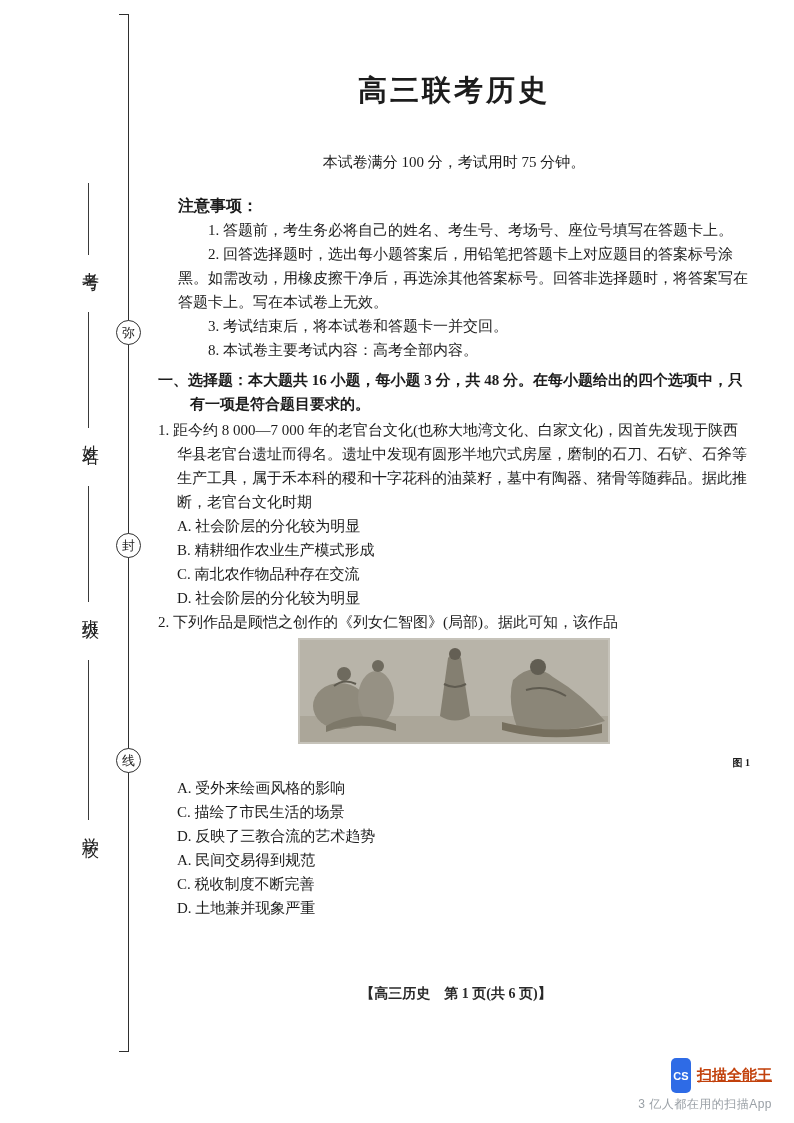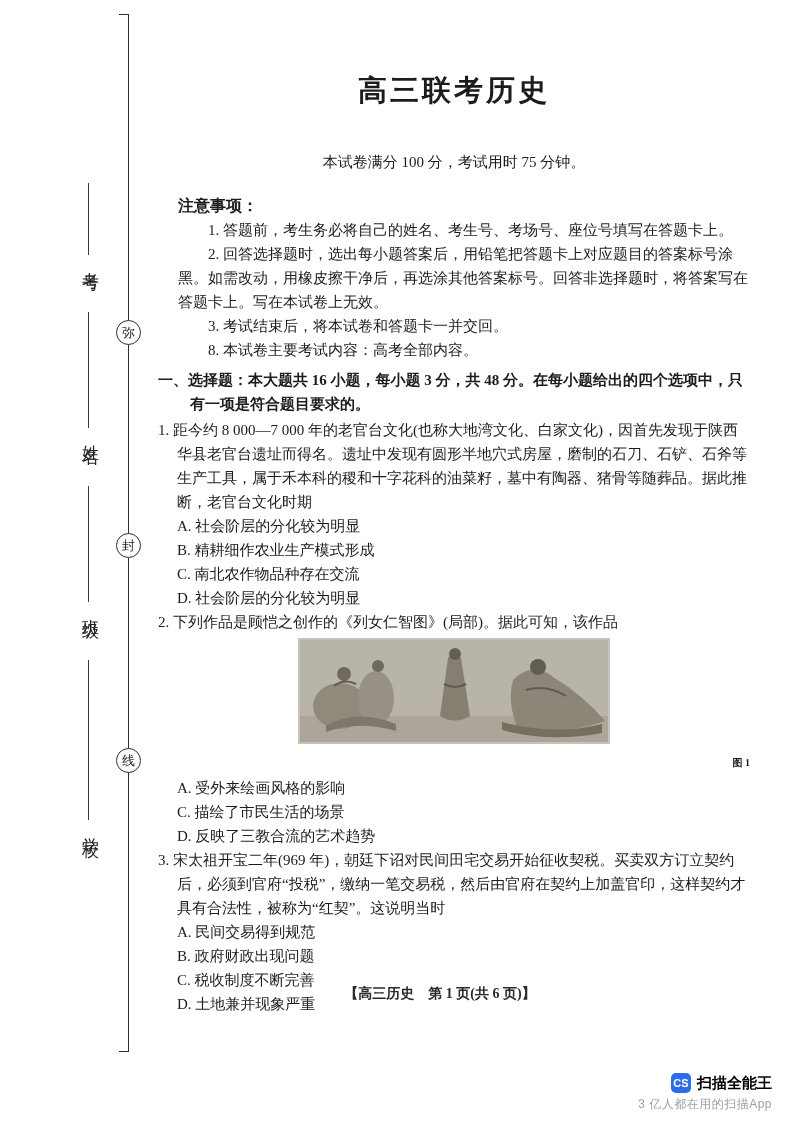--- a/index.html
+++ b/index.html
@@ -30,30 +30,30 @@
   .notice-block { margin-left:20px; }
   .notice-title { font-weight:700; font-size:16px; margin:0; }
   .notice-item { margin:0; text-indent:2em; }
   .section-header { font-weight:700; margin:6px 0 2px; padding-left:32px; text-indent:-32px; }
   .question { margin:0; }
   .stem { margin:0; padding-left:19px; text-indent:-19px; }
   .option { margin:0; padding-left:19px; }
   .figure-wrap { text-align:center; margin:4px 0 0; }
   .figure-frame { display:inline-block; line-height:0; }
   .figure-caption { font-weight:700; font-size:10px; line-height:18px; text-align:right; margin:3px 0 4px; }
-  .footer { position:absolute; left:144px; top:985px; width:592px; margin:0; text-align:center; font-size:14px; font-weight:700; color:#2a2a2a; }
+  .footer { position:absolute; left:160px; top:985px; width:592px; margin:0; text-align:center; font-size:14px; font-weight:700; color:#2a2a2a; }
   
   .watermark { position:absolute; right:22px; bottom:10px; text-align:right; font-family:"Liberation Sans","DejaVu Sans",sans-serif; }
   .wm-row { display:flex; align-items:center; justify-content:flex-end; gap:6px; }
   .wm-logo {
-    width:20px; height:20px; background:#2e6be6; border-radius:5px;
+    width:20px; height:35px; background:#2e6be6; border-radius:5px;
     color:#fff; font-weight:700; font-size:11px;
     display:inline-flex; align-items:center; justify-content:center;
   }
-  .wm-brand { font-size:15px; font-weight:700; color:#000000; }
+  .wm-brand { font-size:15px; font-weight:700; color:#c2410c;text-decoration:underline; }
   .wm-tagline { font-size:12px; color:#9aa0a6; margin-top:3px; letter-spacing:0.5px; }
 </style>
 </head>
 <body>
 
 <div class="page">
 
   <div class="seal-line"></div>
   <div class="seal-tick" style="left:119px; top:14px;"></div>
   <div class="seal-tick" style="left:119px; top:1051px;"></div>
@@ -126,23 +126,21 @@
           </svg>
         </span>
         <p class="figure-caption">图 1</p>
       </div>
       <p class="option">A. 受外来绘画风格的影响</p>
       <p class="option">C. 描绘了市民生活的场景</p>
       <p class="option">D. 反映了三教合流的艺术趋势</p>
     </div>
 
     <div class="question">
-      <p class="stem">3. 宋太祖开宝二年(969 年)，朝廷下诏对民间田宅交易开始征收契税。买卖双方订立契约后，必须到官府“投税”，缴纳一笔交易税，然后由官府在契约上加盖官印，这样契约才具有合法性，被称为“红契”。这说明当时</p>
       <p class="option">A. 民间交易得到规范</p>
-      <p class="option">B. 政府财政出现问题</p>
       <p class="option">C. 税收制度不断完善</p>
       <p class="option">D. 土地兼并现象严重</p>
     </div>
   </div>
 
   <p class="footer">【高三历史　第 1 页(共 6 页)】</p>
 
   <div class="watermark">
     <div class="wm-row">
       <span class="wm-logo">CS</span>

